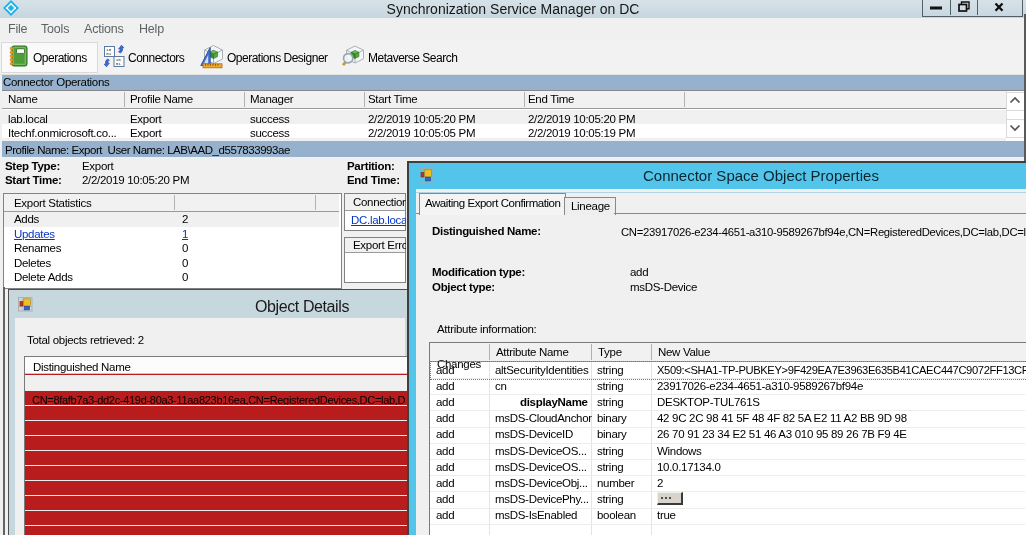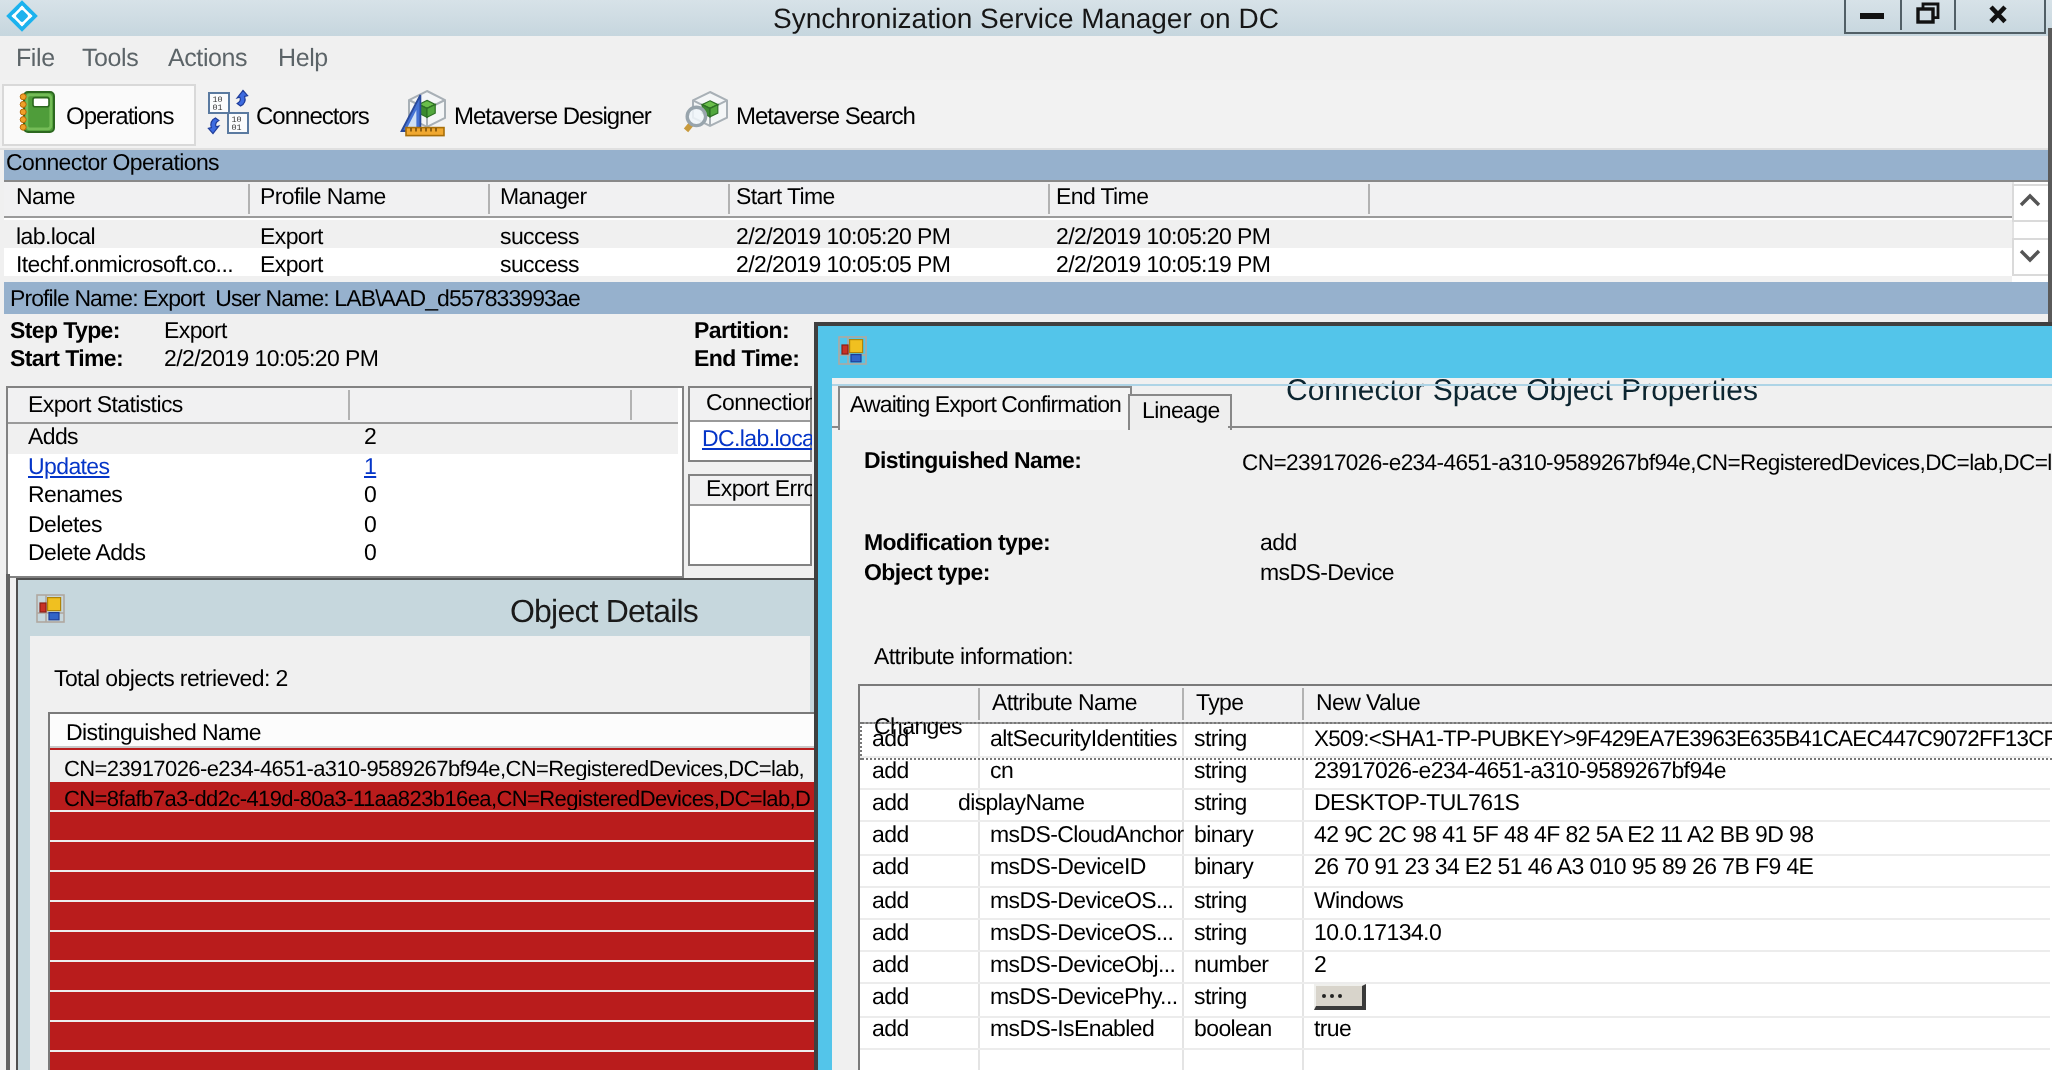--- a/index.html
+++ b/index.html
@@ -90,21 +90,21 @@
   <rect x="3" y="19.8" width="19" height="4" fill="#f0a830" stroke="#a86e08" stroke-width="0.8"></rect>
   <g stroke="#7a4f08" stroke-width="0.8">
       <line x1="5.5" y1="20" x2="5.5" y2="21.8"></line>
       <line x1="8" y1="20" x2="8" y2="21.8"></line>
       <line x1="10.5" y1="20" x2="10.5" y2="21.8"></line>
       <line x1="13" y1="20" x2="13" y2="21.8"></line>
       <line x1="15.5" y1="20" x2="15.5" y2="21.8"></line>
       <line x1="18" y1="20" x2="18" y2="21.8"></line>
     </g>
 </svg>
-<div class="abs tlab" style="left:227px;top:51px;">Metaverse Designer</div>
+<div class="abs tlab" style="left:227px;top:51px;">Operations Designer</div>
 
 <svg class="abs" style="left:341px;top:45px;" width="24" height="24" viewBox="0 0 24 24">
   <g stroke="#a8b0b6" stroke-width="1" fill="#f4f6f7">
     <path d="M 14 1 L 22.5 5.2 L 22.5 13.8 L 14 18 L 5.5 13.8 L 5.5 5.2 Z"></path>
     <path d="M 5.5 5.2 L 14 9.4 L 22.5 5.2 M 14 9.4 L 14 18" fill="none"></path>
   </g>
   <path d="M 14 5.4 L 17.9 7.3 L 14 9.2 L 10.1 7.3 Z" fill="#6abf4b" stroke="#2e7026" stroke-width="0.6"></path>
   <path d="M 10.1 7.3 L 14 9.2 L 14 13.4 L 10.1 11.5 Z" fill="#3c8a30" stroke="#2e7026" stroke-width="0.6"></path>
   <path d="M 14 9.2 L 17.9 7.3 L 17.9 11.5 L 14 13.4 Z" fill="#52a83e" stroke="#2e7026" stroke-width="0.6"></path>
   <line x1="4.8" y1="16.8" x2="2" y2="20.2" stroke="#c89a3c" stroke-width="2.8"></line>
@@ -205,21 +205,20 @@
   <rect x="6.5" y="9.3" width="5" height="3.6" fill="#3264c8" stroke="#1e3c96" stroke-width="0.6"></rect>
 </svg>
 <div class="abs" style="left:255px;top:297.5px;font-size:16px;letter-spacing:-0.4px;color:#1a1a1a;white-space:nowrap;">Object Details</div>
 <div class="abs" style="left:15px;top:318px;width:390px;height:217px;background:#f0f0f0;"></div>
 <div class="abs t12" style="left:27px;top:334px;">Total objects retrieved: 2</div>
 
 <div class="abs" style="left:24px;top:356px;width:384px;height:179px;background:#b91c1c;border:1px solid #7a7a7a;border-bottom:none;overflow:hidden;">
   <div class="abs" style="left:0;top:0;width:382px;height:16px;background:#fcfcfc;border-bottom:1px solid #c8c8c8;"></div>
   <div class="abs t12" style="left:8px;top:4px;">Distinguished Name</div>
   <div class="abs" style="left:0;top:18px;width:382px;height:15px;background:#f0f0f0;"></div>
-  <div class="abs cn" style="left:7px;top:21.5px;">CN=23917026-e234-4651-a310-9589267bf94e,CN=RegisteredDevices,DC=lab,</div>
   <div class="abs cn" style="left:7px;top:36.5px;">CN=8fafb7a3-dd2c-419d-80a3-11aa823b16ea,CN=RegisteredDevices,DC=lab,D</div>
   <div class="abs" style="left:0;top:33px;width:382px;height:1px;background:#ededed;"></div>
   <div class="abs" style="left:0;top:48px;width:382px;height:1px;background:#ededed;"></div>
   <div class="abs" style="left:0;top:63px;width:382px;height:1px;background:#ededed;"></div>
   <div class="abs" style="left:0;top:78px;width:382px;height:1px;background:#ededed;"></div>
   <div class="abs" style="left:0;top:93px;width:382px;height:1px;background:#ededed;"></div>
   <div class="abs" style="left:0;top:108px;width:382px;height:1px;background:#ededed;"></div>
   <div class="abs" style="left:0;top:123px;width:382px;height:1px;background:#ededed;"></div>
   <div class="abs" style="left:0;top:138px;width:382px;height:1px;background:#ededed;"></div>
   <div class="abs" style="left:0;top:153px;width:382px;height:1px;background:#ededed;"></div>
@@ -232,21 +231,21 @@
 <svg class="abs" style="left:419px;top:168px;" width="15" height="15" viewBox="0 0 15 15">
   <g stroke="#b0a8a0" stroke-width="0.8" fill="none">
     <rect x="0.5" y="0.5" width="13.5" height="13.5"></rect>
     <line x1="5" y1="0.5" x2="5" y2="14"></line>
       <line x1="0.5" y1="9.5" x2="14" y2="9.5"></line>
   </g>
   <rect x="2" y="4.5" width="3" height="4.5" fill="#c83226" stroke="#8c1e14" stroke-width="0.6"></rect>
   <rect x="5.8" y="1.8" width="6.5" height="6.5" fill="#f0c020" stroke="#b08408" stroke-width="0.6"></rect>
   <rect x="6.5" y="9.3" width="5" height="3.6" fill="#3264c8" stroke="#1e3c96" stroke-width="0.6"></rect>
 </svg>
-<div class="abs" style="left:643px;top:167px;font-size:15px;color:#0c2530;white-space:nowrap;margin-top:20px;">Connector Space Object Properties</div>
+<div class="abs" style="left:643px;top:167px;font-size:15px;color:#0c2530;white-space:nowrap;">Connector Space Object Properties</div>
 
 <div class="abs" style="left:416px;top:192px;width:610px;height:1px;background:#aed4e6;"></div>
 <div class="abs" style="left:419px;top:193px;width:145px;height:21px;background:#f4f4f4;border:1px solid #888;border-bottom:none;"></div>
 <div class="abs" style="left:564px;top:197px;width:50px;height:17px;background:#eeeeee;border:1px solid #888;border-bottom:none;"></div>
 <div class="abs" style="left:425px;top:196.5px;font-size:11.5px;letter-spacing:-0.45px;color:#000;white-space:nowrap;">Awaiting Export Confirmation</div>
 <div class="abs" style="left:571px;top:199.5px;font-size:11.5px;letter-spacing:-0.3px;color:#000;white-space:nowrap;">Lineage</div>
 <div class="abs" style="left:416px;top:213px;width:3px;height:1px;background:#888;"></div>
 <div class="abs" style="left:614px;top:213px;width:412px;height:1px;background:#888;"></div>
 
 <div class="abs t12 b" style="left:432px;top:225px;">Distinguished Name:</div>
@@ -275,21 +274,21 @@
 <div class="abs" style="left:430px;top:361px;width:595px;height:16.5px;border-top:1px dotted #777;border-bottom:1px dotted #777;border-left:1px dotted #777;"></div>
 <div class="abs t12" style="left:436px;top:363.5px;">add</div>
 <div class="abs t12" style="left:495px;top:363.5px;">altSecurityIdentities</div>
 <div class="abs t12" style="left:597px;top:363.5px;">string</div>
 <div class="abs" style="left:657px;top:364px;width:369px;overflow:hidden;line-height:12px;font-size:11.2px;letter-spacing:-0.38px;white-space:nowrap;"><span>X509:&lt;SHA1-TP-PUBKEY&gt;9F429EA7E3963E635B41CAEC447C9072FF13CF0FB0A1</span></div>
 <div class="abs t12" style="left:436px;top:379.7px;">add</div>
 <div class="abs t12" style="left:495px;top:379.7px;">cn</div>
 <div class="abs t12" style="left:597px;top:379.7px;">string</div>
 <div class="abs t12" style="left:657px;top:379.7px;">23917026-e234-4651-a310-9589267bf94e</div>
 <div class="abs t12" style="left:436px;top:395.9px;">add</div>
-<div class="abs t12" style="left:479px;top:395.9px;">displayName</div>
+<div class="abs t12" style="left:520px;top:395.9px;font-weight:bold;">displayName</div>
 <div class="abs t12" style="left:597px;top:395.9px;">string</div>
 <div class="abs t12" style="left:657px;top:395.9px;">DESKTOP-TUL761S</div>
 <div class="abs t12" style="left:436px;top:412.1px;">add</div>
 <div class="abs t12" style="left:495px;top:412.1px;">msDS-CloudAnchor</div>
 <div class="abs t12" style="left:597px;top:412.1px;">binary</div>
 <div class="abs t12" style="left:657px;top:412.1px;">42 9C 2C 98 41 5F 48 4F 82 5A E2 11 A2 BB 9D 98</div>
 <div class="abs t12" style="left:436px;top:428.3px;">add</div>
 <div class="abs t12" style="left:495px;top:428.3px;">msDS-DeviceID</div>
 <div class="abs t12" style="left:597px;top:428.3px;">binary</div>
 <div class="abs t12" style="left:657px;top:428.3px;">26 70 91 23 34 E2 51 46 A3 010 95 89 26 7B F9 4E</div>

